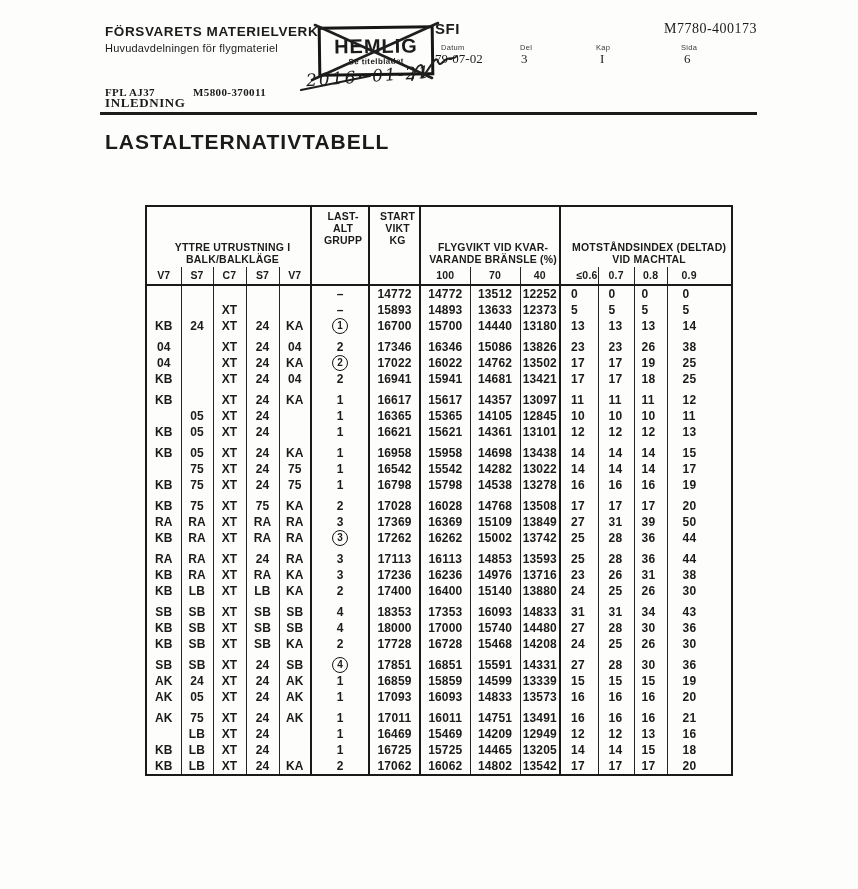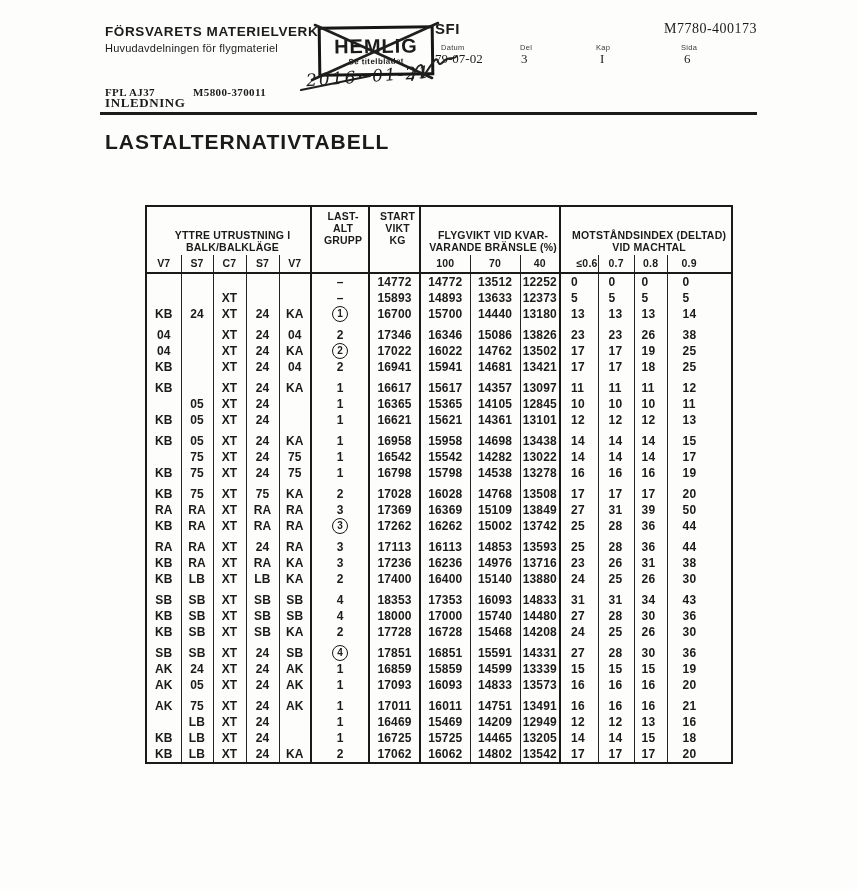--- a/index.html
+++ b/index.html
@@ -53,21 +53,21 @@
   th,td{padding:0;overflow:hidden;}
 
   thead th{
     font-size:10.5px;font-weight:bold;text-align:center;
     white-space:pre-line;line-height:12px;letter-spacing:.2px;
   }
   tr.hdr1 th{height:46px;}
   tr.hdr2 th{height:17px;line-height:15px;}
   thead{border-bottom:2.5px solid #1a1a1a;}
 
-  th.h-yttre{vertical-align:bottom;padding:0 0 2px 8px;}
+  th.h-yttre{vertical-align:bottom;padding:12px 0 2px 8px;}
   th.h-flyg,th.h-mot{vertical-align:bottom;padding:0 0 2px 6px;}
   th.h-last,th.h-start{vertical-align:top;padding:3px 0 0 6px;}
 
   
   .bl-heavy{border-left:2px solid #1a1a1a;}
   .bl-light{border-left:1.5px solid #242424;}
 
   tr.hdr2 th{text-align:center;margin-left:17px;}
   tr.hdr2 th.sh-m0{text-align:right;padding-left:4px;}
   tr.hdr2 th.sh-m3{text-align:left;padding-left:14px;}

